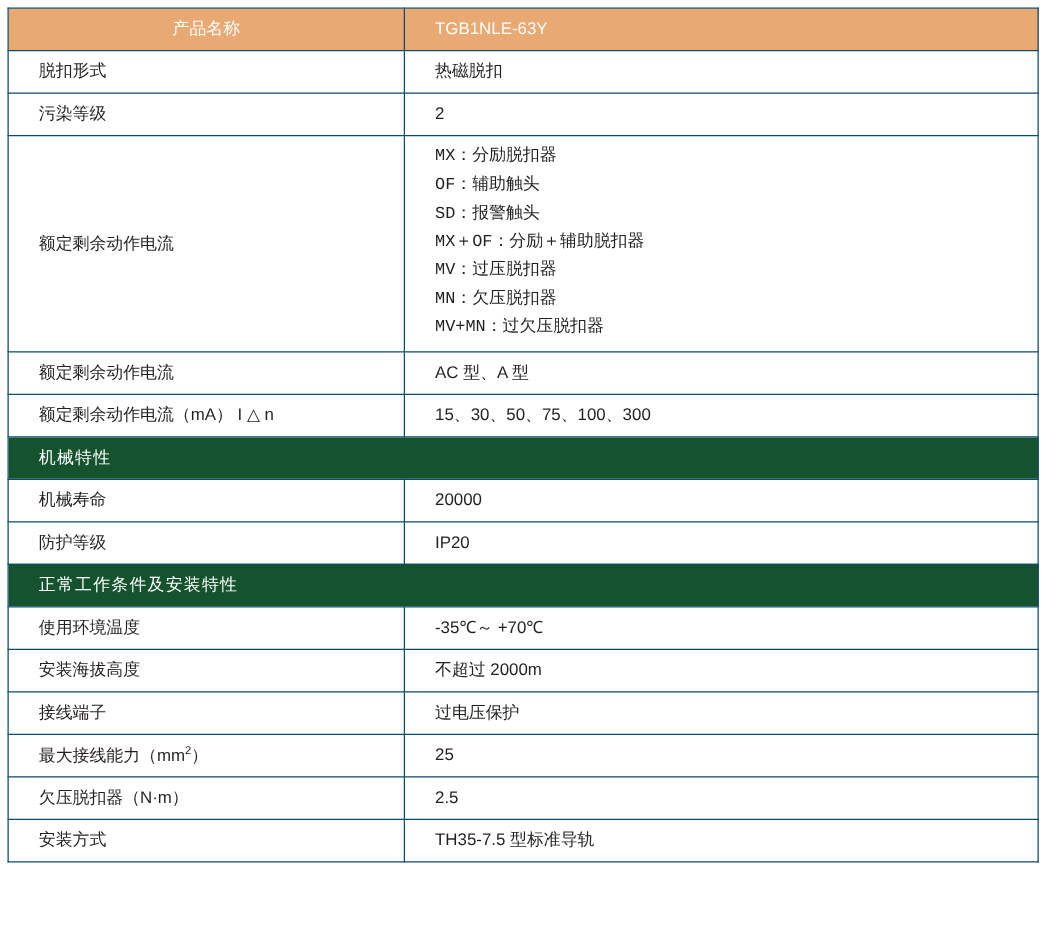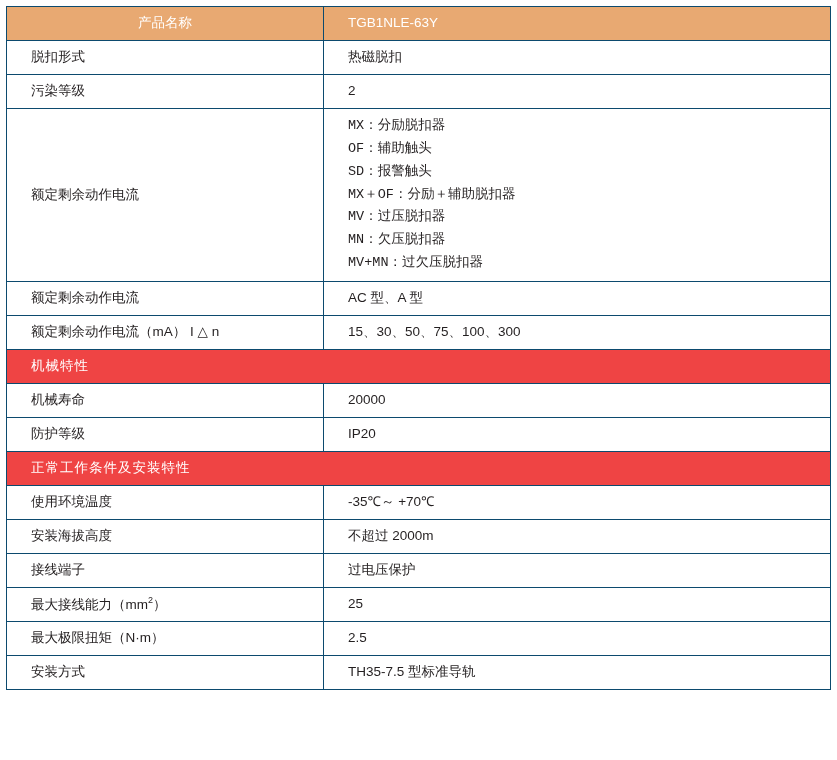--- a/index.html
+++ b/index.html
@@ -37,21 +37,21 @@
   tr.header-row td {
     background: #e8a972;
     color: #ffffff;
     border-color: #e8a972;
     font-size: 13.5px;
   }
   tr.header-row td.label {
     text-align: center;
   }
   tr.section-row td {
-    background: #ef4444;
+    background: #14532d;
     color: #ffffff;
     border-color: #e8a972;
     text-align: left;
     padding-left: 10px;
     letter-spacing: 1px;
   }
   .multi-line div {
     padding: 1px 0;
     font-family: Liberation Mono, monospace;
   }
@@ -137,21 +137,21 @@
       <td class="label">接线端子</td>
       <td class="value">过电压保护</td>
     </tr>
 
     <tr>
       <td class="label"><span>最大接线能力（mm</span><sup>2</sup><span>）</span></td>
       <td class="value">25</td>
     </tr>
 
     <tr>
-      <td class="label">最大极限扭矩（N·m）</td>
+      <td class="label">欠压脱扣器（N·m）</td>
       <td class="value">2.5</td>
     </tr>
 
 
     <tr>
       <td class="label">安装方式</td>
       <td class="value">TH35-7.5 型标准导轨</td>
     </tr>
 
   </tbody>

